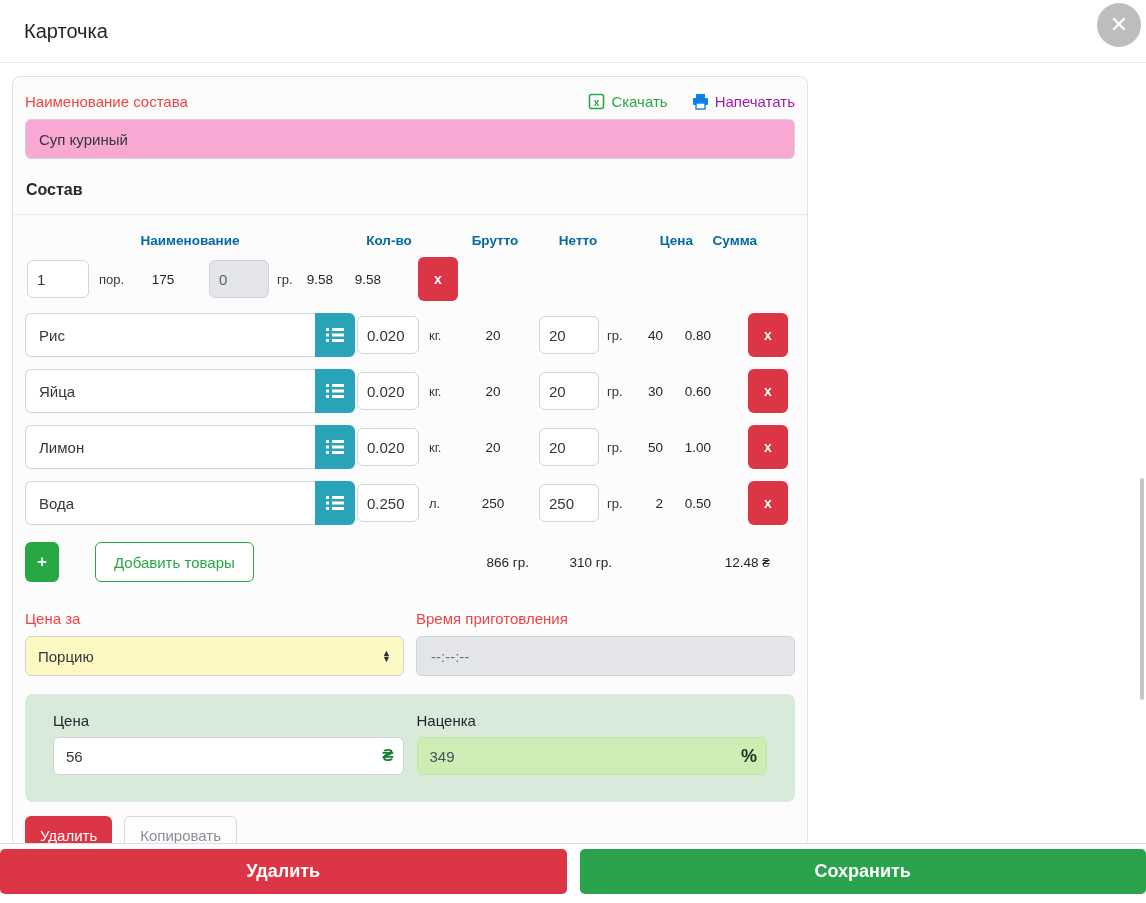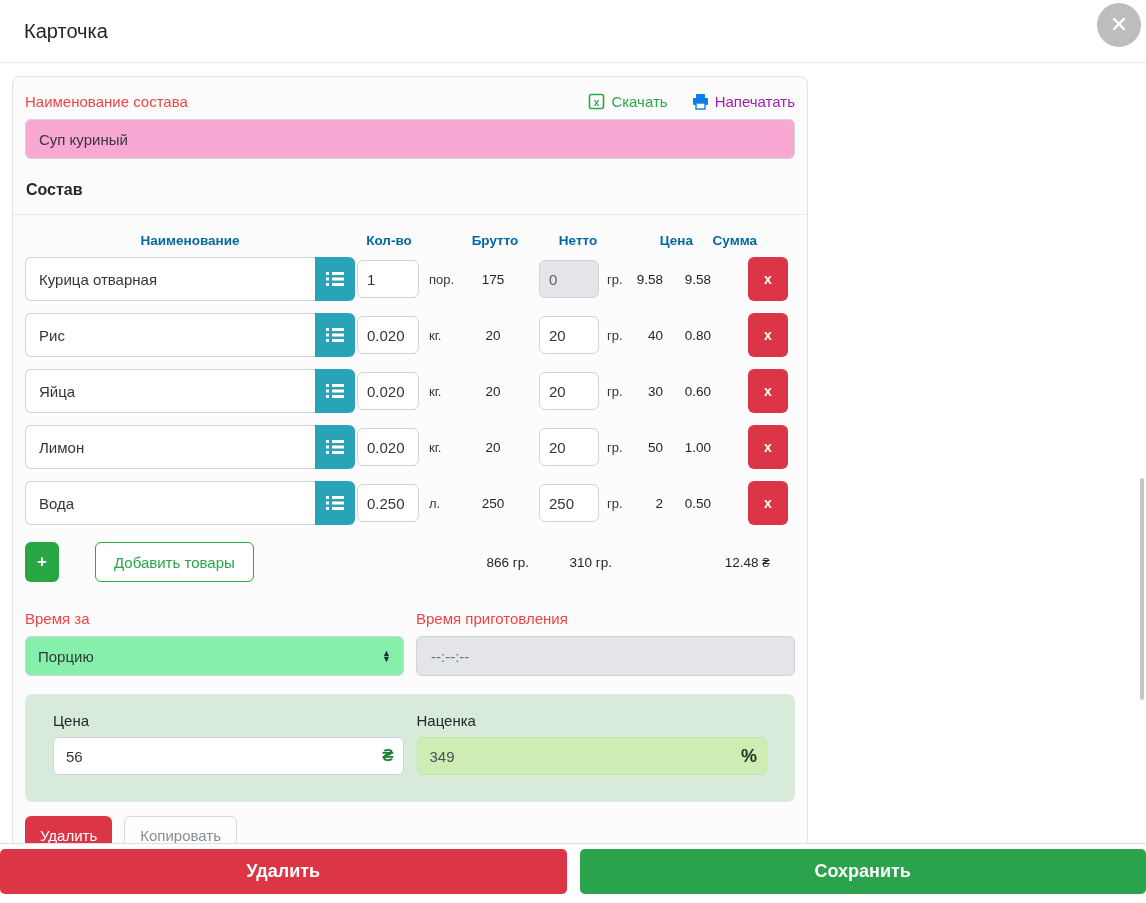--- a/index.html
+++ b/index.html
@@ -78,21 +78,21 @@
   .add-btn { margin-left:36px; height:40px; padding:0 18px; background:#fff; color:#28a745; border:1px solid #28a745; border-radius:6px; font-size:15px; cursor:pointer; font-family:inherit; }
   .tot-brutto { width:64px; margin-left:222px; text-align:center; font-size:13.5px; }
   .tot-netto  { width:74px; margin-left:14px; text-align:center; font-size:13.5px; }
   .tot-sum    { width:142px; text-align:right; font-size:13.5px; }
   
   .two-col { display:flex; gap:12px; margin-top:28px; }
   .col { flex:1; }
   .col .field-label { display:block; margin-bottom:9px; }
   .select {
     width:100%; height:40px; border:1px solid #ced4da; border-radius:6px;
-    background:#86efac; display:flex; align-items:center; justify-content:space-between;
+    background:#fef9c3; display:flex; align-items:center; justify-content:space-between;
     padding:0 12px; font-size:15px; color:#33373b; cursor:pointer;
   }
   .updown { display:flex; flex-direction:column; line-height:6px; font-size:9px; color:#2b2f33; }
   .time-input {
     width:100%; height:40px; border:1px solid #ced4da; border-radius:6px;
     background:#e3e5e8; color:#6c757d; padding:0 14px; font-size:15px; font-family:inherit;
   }
   
   .price-panel {
     margin-top:18px; background:#d8eada; border-radius:8px;
@@ -173,35 +173,20 @@
     <span class="h-qty">Кол-во</span>
     <span class="h-sp"></span>
     <span class="h-brutto">Брутто</span>
     <span class="h-netto">Нетто</span>
     <span class="h-price">Цена</span>
     <span class="h-sum">Сумма</span>
   </div>
 
   
   <div class="ing-row">
-    <span class="name-group">
-      <input class="name-input" value="Курица отварная" style="">
-      <button class="list-btn">
-          <span>
-            <svg width="18" height="16" viewBox="0 0 18 16">
-              <rect x="0" y="1" width="3" height="3" fill="#fff"></rect>
-              <rect x="6" y="1" width="12" height="3" fill="#fff"></rect>
-              <rect x="0" y="6.5" width="3" height="3" fill="#fff"></rect>
-              <rect x="6" y="6.5" width="12" height="3" fill="#fff"></rect>
-              <rect x="0" y="12" width="3" height="3" fill="#fff"></rect>
-              <rect x="6" y="12" width="12" height="3" fill="#fff"></rect>
-            </svg>
-          </span>
-        </button>
-    </span>
     <input class="small-input qty-input" value="1" style="">
     <span class="unit">пор.</span>
     <span class="brutto">175</span>
     <input class="small-input netto-input dis" disabled="" value="0" style="">
     <span class="unit2">гр.</span>
     <span class="price">9.58</span>
     <span class="sum">9.58</span>
     <button class="del-btn">x</button>
   </div>
 
@@ -318,21 +303,21 @@
     <button class="plus-btn">+</button>
     <button class="add-btn">Добавить товары</button>
     <span class="tot-brutto">866 гр.</span>
     <span class="tot-netto">310 гр.</span>
     <span class="tot-sum">12.48 ₴</span>
   </div>
 
   
   <div class="two-col">
     <div class="col">
-      <span class="field-label">Время за</span>
+      <span class="field-label">Цена за</span>
       <div class="select">
         <span>Порцию</span>
         <span class="updown">
             <span>▲</span>
             <span>▼</span>
           </span>
       </div>
     </div>
     <div class="col">
       <span class="field-label">Время приготовления</span>

